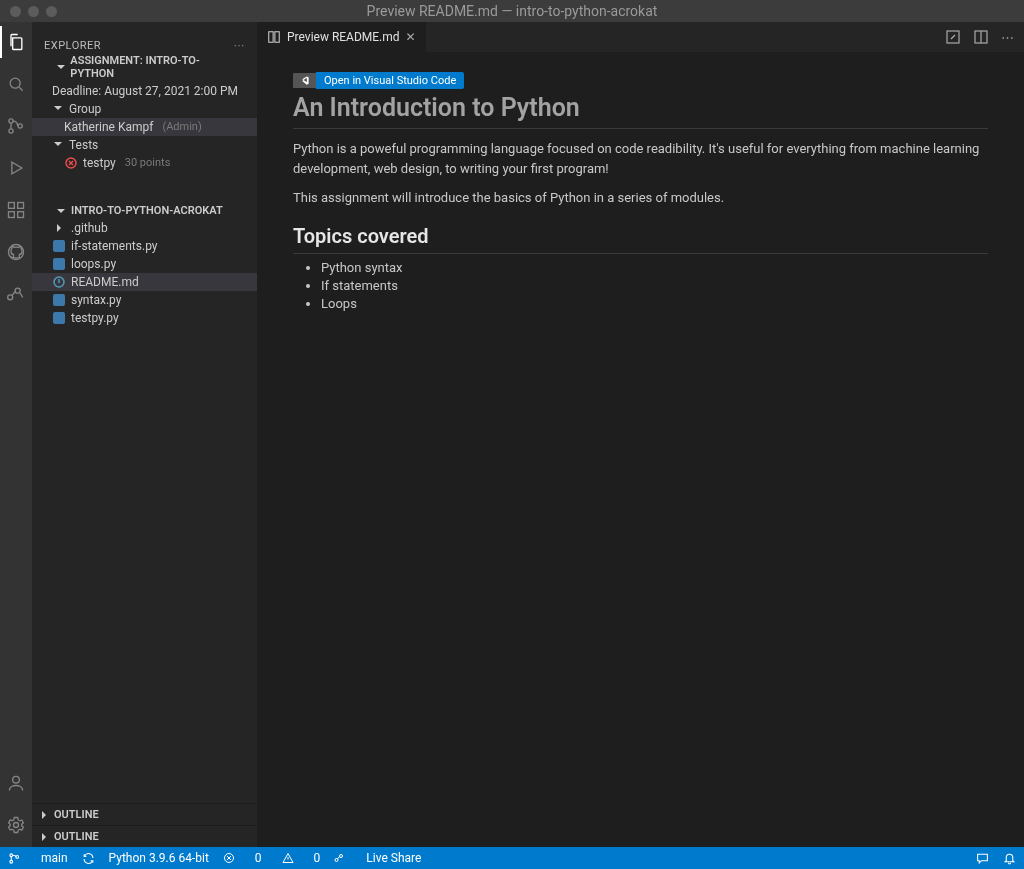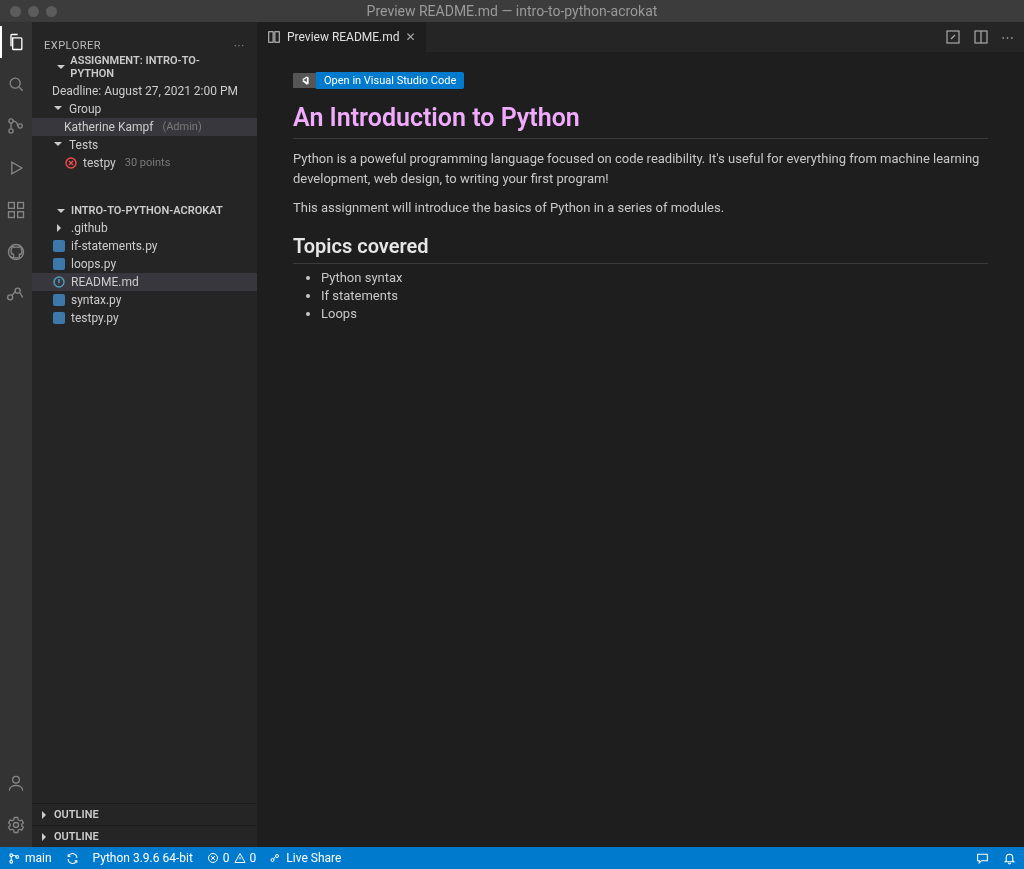--- a/index.html
+++ b/index.html
@@ -25,31 +25,31 @@
   .file-icon{width:14px;height:14px;display:inline-flex;align-items:center;justify-content:center}
   .sb-spacer{flex:1}
   .sb-collapsed{border-top:1px solid #1b1b1b;padding:4px 6px;display:flex;align-items:center;gap:4px;color:#ccc;font-size:11px;font-weight:600;cursor:pointer}
   .editor{flex:1;display:flex;flex-direction:column;background:#1e1e1e;min-width:0}
   .tabs{height:30px;background:#252526;display:flex;align-items:stretch}
   .tab{display:flex;align-items:center;gap:6px;padding:0 10px;background:#1e1e1e;color:#e0e0e0;font-size:12px;border-right:1px solid #252526;cursor:pointer}
   .tab .close{color:#aaa;cursor:pointer}
   .tabs-actions{margin-left:auto;display:flex;align-items:center;gap:12px;padding:0 10px;color:#aaa}
   .tabs-actions span{cursor:pointer}
   .preview{flex:1;overflow:auto;padding:20px 36px;color:#d4d4d4}
-  .badge-row{display:flex;align-items:center;margin-bottom:14px}
+  .badge-row{display:flex;align-items:center;margin-bottom:4px}
   .vscode-badge{display:inline-flex;align-items:center;font-size:11px;border-radius:2px;overflow:hidden;cursor:pointer}
   .vscode-badge .lead{background:#555;color:#fff;padding:2px 6px;display:flex;align-items:center;gap:3px}
   .vscode-badge .body{background:#007acc;color:#fff;padding:2px 8px}
-  .preview h1{font-size:25px;font-weight:600;color:#f0abfc;margin:0 0 6px 0;border-bottom:1px solid #3a3a3a;padding-bottom:6px}
+  .preview h1{font-size:25px;font-weight:600;color:#a3a3a3;margin:0 0 6px 0;border-bottom:1px solid #3a3a3a;padding-bottom:6px}
   .preview h2{font-size:20px;font-weight:600;color:#e6e6e6;margin:16px 0 6px 0;border-bottom:1px solid #3a3a3a;padding-bottom:5px}
   .preview p{margin:10px 0;color:#c8c8c8;line-height:1.5}
   .preview ul{margin:6px 0;padding-left:28px}
   .preview li{margin:3px 0;color:#c8c8c8}
   .statusbar{height:22px;background:#007acc;color:#fff;display:flex;align-items:center;font-size:12px;padding:0 8px;gap:14px}
-  .sb-item{display:flex;align-items:center;gap:4px;cursor:pointer}
+  .sb-item{display:flex;align-items:center;gap:20px;cursor:pointer}
   .sb-right{margin-left:auto;display:flex;align-items:center;gap:14px}
   svg{display:block}
 </style>
 </head>
 <body>
 
 <div class="titlebar">
   <div class="traffic">
     <div class="tl"></div>
     <div class="tl"></div>

